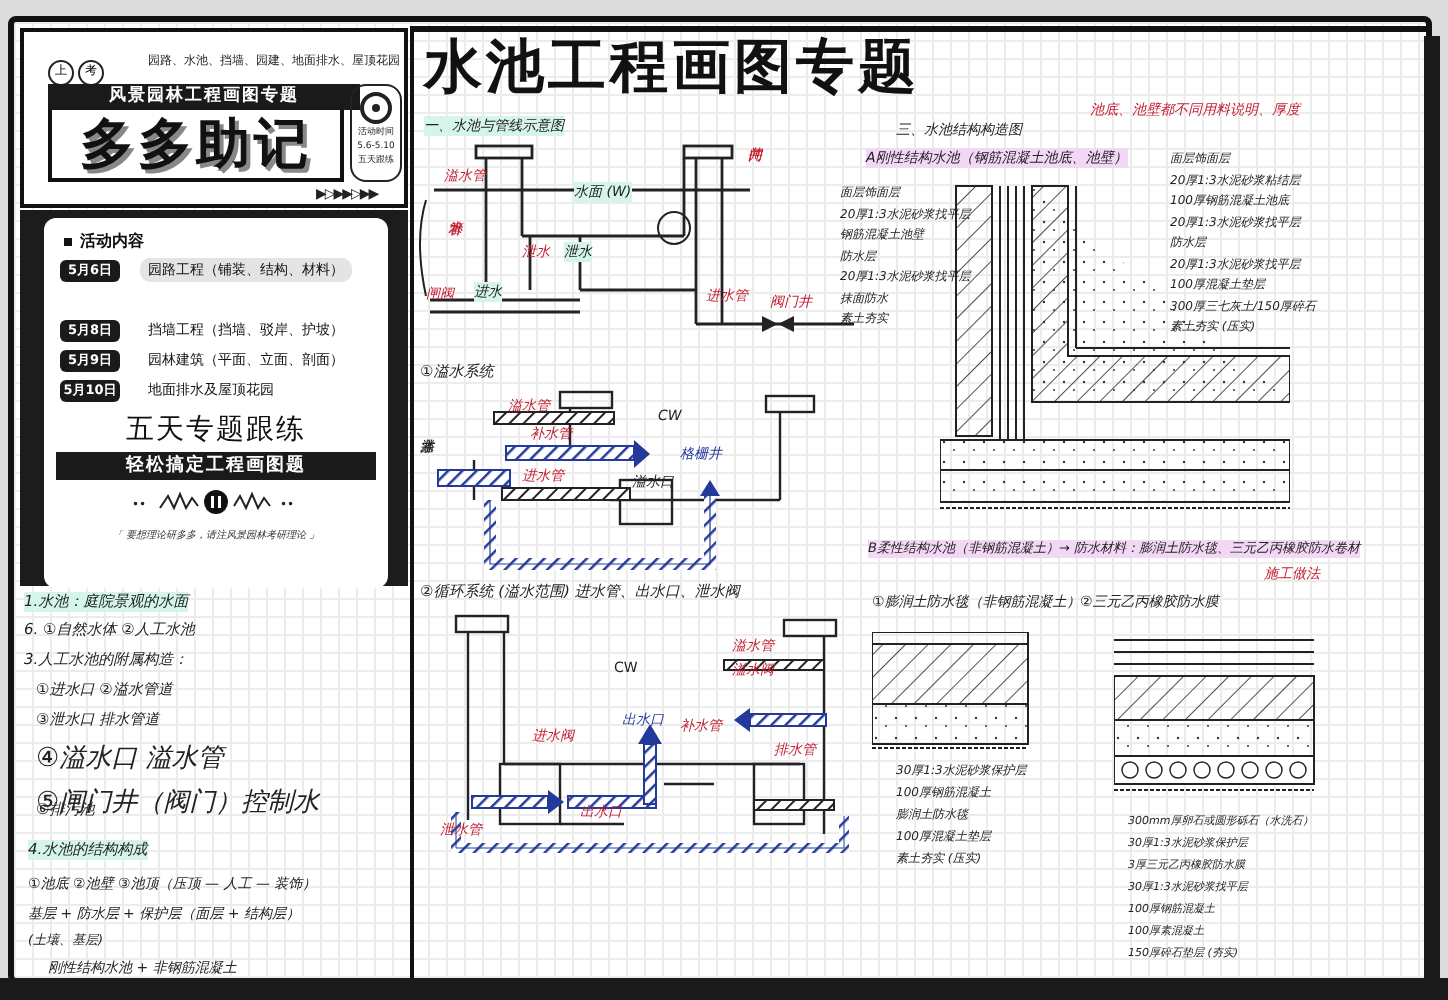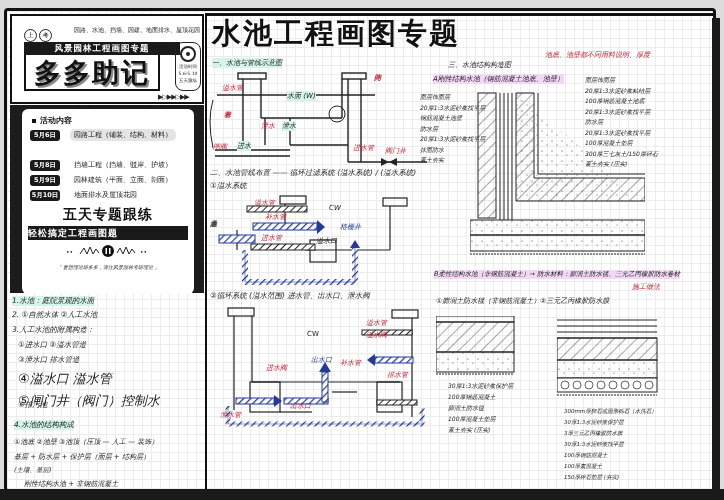--- a/index.html
+++ b/index.html
@@ -9,37 +9,37 @@
  background-image:linear-gradient(#ececec 1px,transparent 1px),linear-gradient(90deg,#ececec 1px,transparent 1px);
  background-size:9px 9px;border:3px solid #111;border-radius:4px}
 .bottomband{position:absolute;left:0;top:489px;width:724px;height:11px;background:#1a1a1a}
 .rightband{position:absolute;left:712px;top:18px;width:8px;height:472px;background:#1a1a1a}
 
 .lcard{position:absolute;left:10px;top:14px;width:194px;height:90px;background:#fff;border:2px solid #111}
 .lcard .topline{position:absolute;left:62px;top:10px;font-size:6px;color:#222;white-space:nowrap}
 .lcard .logo{position:absolute;left:12px;top:6px;width:30px;height:14px}
 .lcard .logo span{display:inline-block;width:13px;height:13px;border:1.5px solid #222;border-radius:50%;margin-right:2px;font-size:6px;text-align:center;line-height:10px}
 .lcard .darkbar{position:absolute;left:12px;top:26px;width:156px;height:13px;background:#1a1a1a;color:#fff;font-size:8.5px;font-weight:bold;text-align:center;line-height:13px;letter-spacing:1px}
-.lcard .bigtitle{position:absolute;left:12px;top:39px;width:136px;height:36px;border:2px solid #111;border-top:none;font-size:27px;font-weight:900;text-align:center;line-height:36px;color:#111;letter-spacing:2px;text-shadow:2px 2px 0 #888}
+.lcard .bigtitle{position:absolute;left:12px;top:39px;width:148px;height:36px;border:2px solid #111;border-top:none;font-size:27px;font-weight:900;text-align:center;line-height:36px;color:#111;letter-spacing:2px;text-shadow:2px 2px 0 #888}
 .lcard .badge{position:absolute;left:163px;top:26px;width:26px;height:49px;border:1.5px solid #222;border-radius:8px;text-align:center}
 .lcard .badge .ring{width:16px;height:16px;border:2px solid #222;border-radius:50%;margin:3px auto 1px;position:relative}
 .lcard .badge .ring::after{content:"";position:absolute;left:4px;top:4px;width:4px;height:4px;border-radius:50%;background:#222}
 .lcard .badge div.t{font-size:4.5px;line-height:7px;color:#222}
 .lcard .arrows{position:absolute;left:146px;top:77px;font-size:7px;color:#222;letter-spacing:-1px}
 
 .panel{position:absolute;left:10px;top:105px;width:194px;height:188px;background:#1c1c1c}
 .panel .inner{position:absolute;left:12px;top:4px;width:172px;height:185px;background:#fff;border-radius:6px}
 .panel .head{position:absolute;left:10px;top:6px;font-size:8px;font-weight:bold;color:#111}
 .panel .head::before{content:"";display:inline-block;width:4px;height:4px;background:#111;margin-right:4px;vertical-align:middle}
 .row{position:absolute;left:8px;height:12px;display:flex;align-items:center}
 .row .date{width:30px;height:11px;background:#1a1a1a;color:#fff;font-size:6.5px;font-weight:bold;border-radius:3px;text-align:center;line-height:11px}
 .row .txt{margin-left:10px;font-size:7px;color:#111;padding:1px 4px;border-radius:5px;white-space:nowrap}
 .row .txt.hl{background:#e4e4e4}
-.panel .sub1{position:absolute;left:0;width:172px;top:97px;text-align:center;font-size:14px;font-weight:700;color:#111;letter-spacing:1px}
-.panel .sub2{position:absolute;left:6px;width:160px;top:117px;height:14px;background:#1a1a1a;color:#fff;text-align:left;font-size:9px;font-weight:bold;line-height:14px;letter-spacing:1px}
+.panel .sub1{position:absolute;left:0;width:172px;top:97px;text-align:center;font-size:14px;font-weight:400;color:#111;letter-spacing:1px}
+.panel .sub2{position:absolute;left:6px;width:160px;top:117px;height:14px;background:#1a1a1a;color:#fff;text-align:center;font-size:9px;font-weight:bold;line-height:14px;letter-spacing:1px}
 .panel .wave{position:absolute;left:40px;top:135px;width:92px;height:14px}
 .panel .note{position:absolute;left:0;width:172px;top:155px;text-align:center;font-size:5px;color:#333;font-style:italic}
 
 .maintitle{position:absolute;left:212px;top:14px;font-size:29px;font-weight:700;color:#111;letter-spacing:2px;white-space:nowrap}
 .titleline{position:absolute;left:205px;top:13px;width:510px;height:3px;background:#111}
 .vline{position:absolute;left:205px;top:13px;width:2px;height:476px;background:#111}
 .hand{position:absolute;font-size:7px;color:#222;white-space:nowrap;font-style:italic}
 .hand.red{color:#c21e32}
 .hand.blue{color:#233a9a}
 .hand.green{background:#d5f5e8}
@@ -139,21 +139,20 @@
   <div class="hand red" style="left:222px;top:105px;writing-mode:vertical-rl">补水管</div>
   <div class="hand green" style="left:287px;top:91px">水面 (W)</div>
   <div class="hand red" style="left:261px;top:121px">泄水</div>
   <div class="hand green" style="left:282px;top:121px">泄水</div>
   <div class="hand red" style="left:213px;top:142px">闸阀</div>
   <div class="hand green" style="left:237px;top:141px">进水</div>
   <div class="hand red" style="left:372px;top:68px;writing-mode:vertical-rl">闸门井</div>
   <div class="hand red" style="left:353px;top:143px">进水管</div>
   <div class="hand red" style="left:385px;top:146px">阀门井</div>
 
-  <div class="hand" style="left:210px;top:168px;font-size:7.5px">二、水池管线布置 —— 循环过滤系统 (溢水系统) / (溢水系统)</div>
   <div class="hand" style="left:210px;top:181px;font-size:7.5px">①溢水系统</div>
   <svg style="left:205px;top:190px" width="215" height="95" viewBox="0 0 215 95">
     <defs>
       <pattern id="hatchB" width="5" height="5" patternUnits="userSpaceOnUse" patternTransform="rotate(45)">
           <rect width="5" height="5" fill="#fff"></rect>
           <line x1="0" y1="0" x2="0" y2="5" stroke="#233a9a" stroke-width="2.5"></line>
         </pattern>
       <pattern id="hatchK" width="5" height="5" patternUnits="userSpaceOnUse" patternTransform="rotate(45)">
           <rect width="5" height="5" fill="#fff"></rect>
           <line x1="0" y1="0" x2="0" y2="5" stroke="#222" stroke-width="2"></line>
@@ -285,21 +284,21 @@
         <circle cx="56" cy="69" r="4"></circle>
         <circle cx="68" cy="69" r="4"></circle>
         <circle cx="80" cy="69" r="4"></circle>
         <circle cx="92" cy="69" r="4"></circle>
       </g>
     <line x1="0" y1="79" x2="100" y2="79" stroke="#222" stroke-dasharray="2 1"></line>
   </svg>
   <div class="hand" style="left:564px;top:406px;font-size:5.5px;line-height:11px"><span>300mm厚卵石或圆形砾石（水洗石）</span><br><span>30厚1:3水泥砂浆保护层</span><br><span>3厚三元乙丙橡胶防水膜</span><br><span>30厚1:3水泥砂浆找平层</span><br><span>100厚钢筋混凝土</span><br><span>100厚素混凝土</span><br><span>150厚碎石垫层 (夯实)</span></div>
 
   <div class="hand green" style="left:12px;top:296px;font-size:7.5px">1.水池：庭院景观的水面</div>
-  <div class="hand" style="left:12px;top:310px;font-size:7.5px">2. ①自然水体  ②人工水池</div>
+  <div class="hand" style="left:12px;top:310px;font-size:7.5px">6. ①自然水体  ②人工水池</div>
   <div class="hand" style="left:12px;top:325px;font-size:7.5px">3.人工水池的附属构造：</div>
   <div class="hand" style="left:18px;top:340px;font-size:7.5px">①进水口  ②溢水管道</div>
   <div class="hand" style="left:18px;top:355px;font-size:7.5px">③泄水口  排水管道</div>
   <div class="hand" style="left:18px;top:370px;font-size:13px">④溢水口  溢水管</div>
   <div class="hand" style="left:18px;top:392px;font-size:13px">⑤闸门井（阀门）控制水</div>
   <div class="hand" style="left:18px;top:400px;font-size:7.5px">⑥排污池</div>
   <div class="hand green" style="left:14px;top:420px;font-size:7.5px">4.水池的结构构成</div>
   <div class="hand" style="left:14px;top:437px;font-size:7px">①池底  ②池壁  ③池顶（压顶 — 人工 — 装饰）</div>
   <div class="hand" style="left:14px;top:452px;font-size:7px">基层 + 防水层 + 保护层（面层 + 结构层）</div>
   <div class="hand" style="left:14px;top:466px;font-size:6.5px">(土壤、基层)</div>

